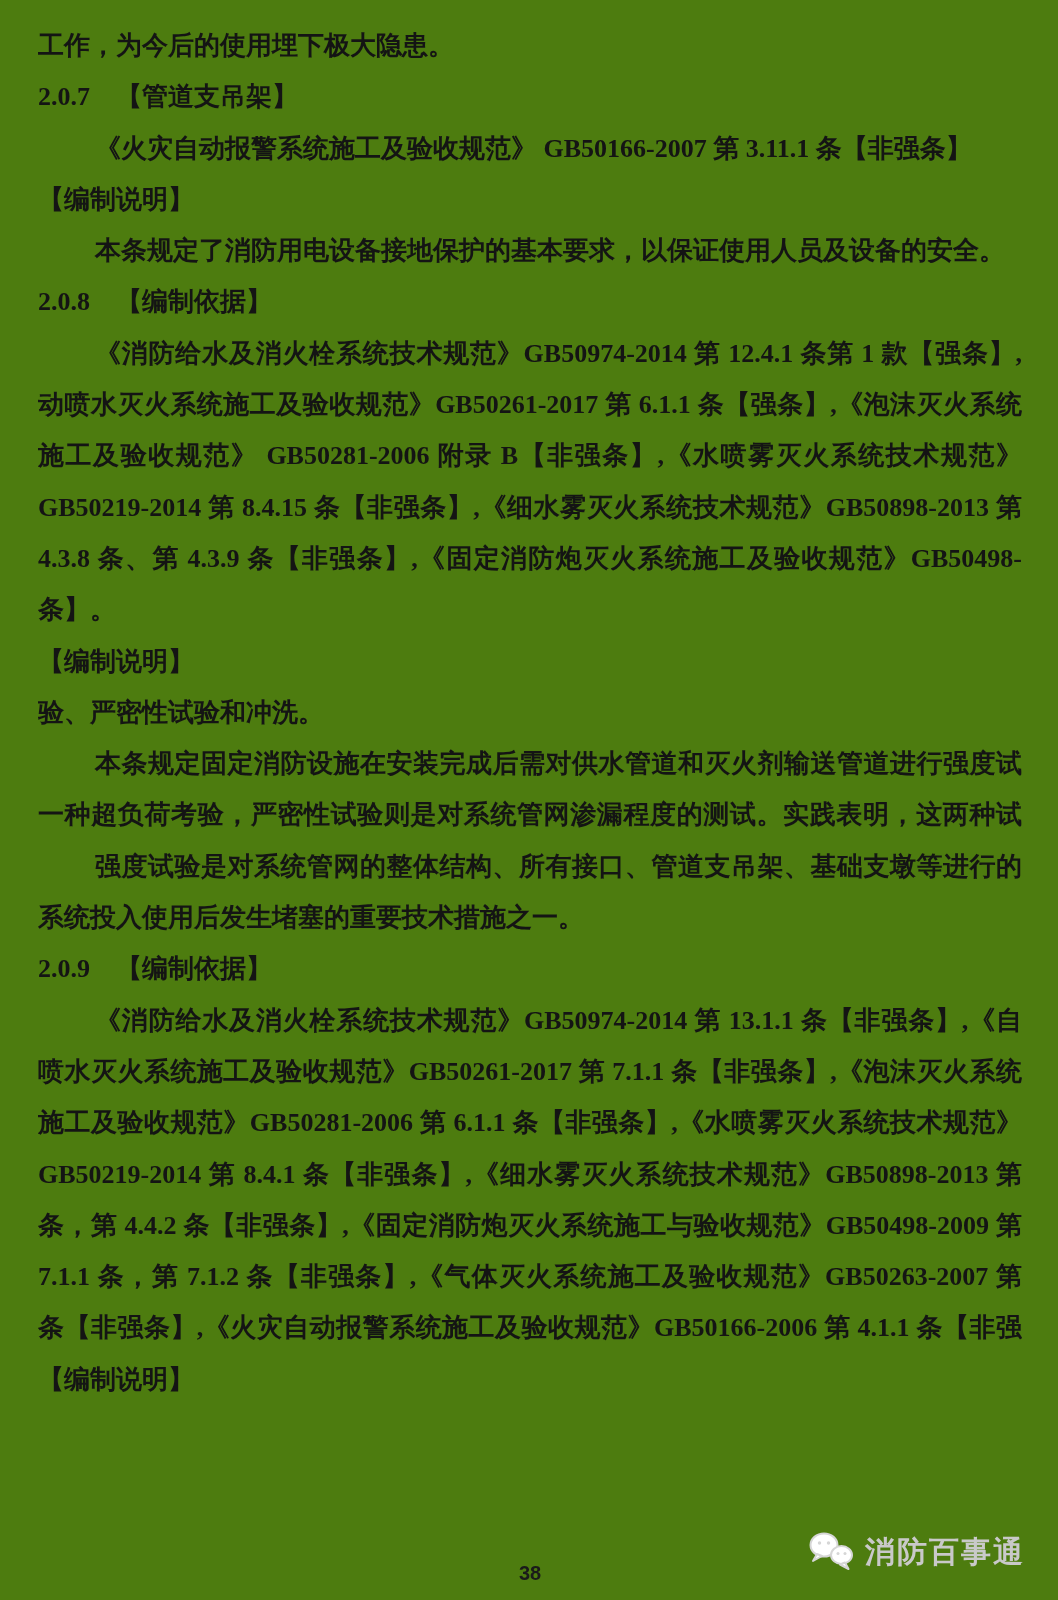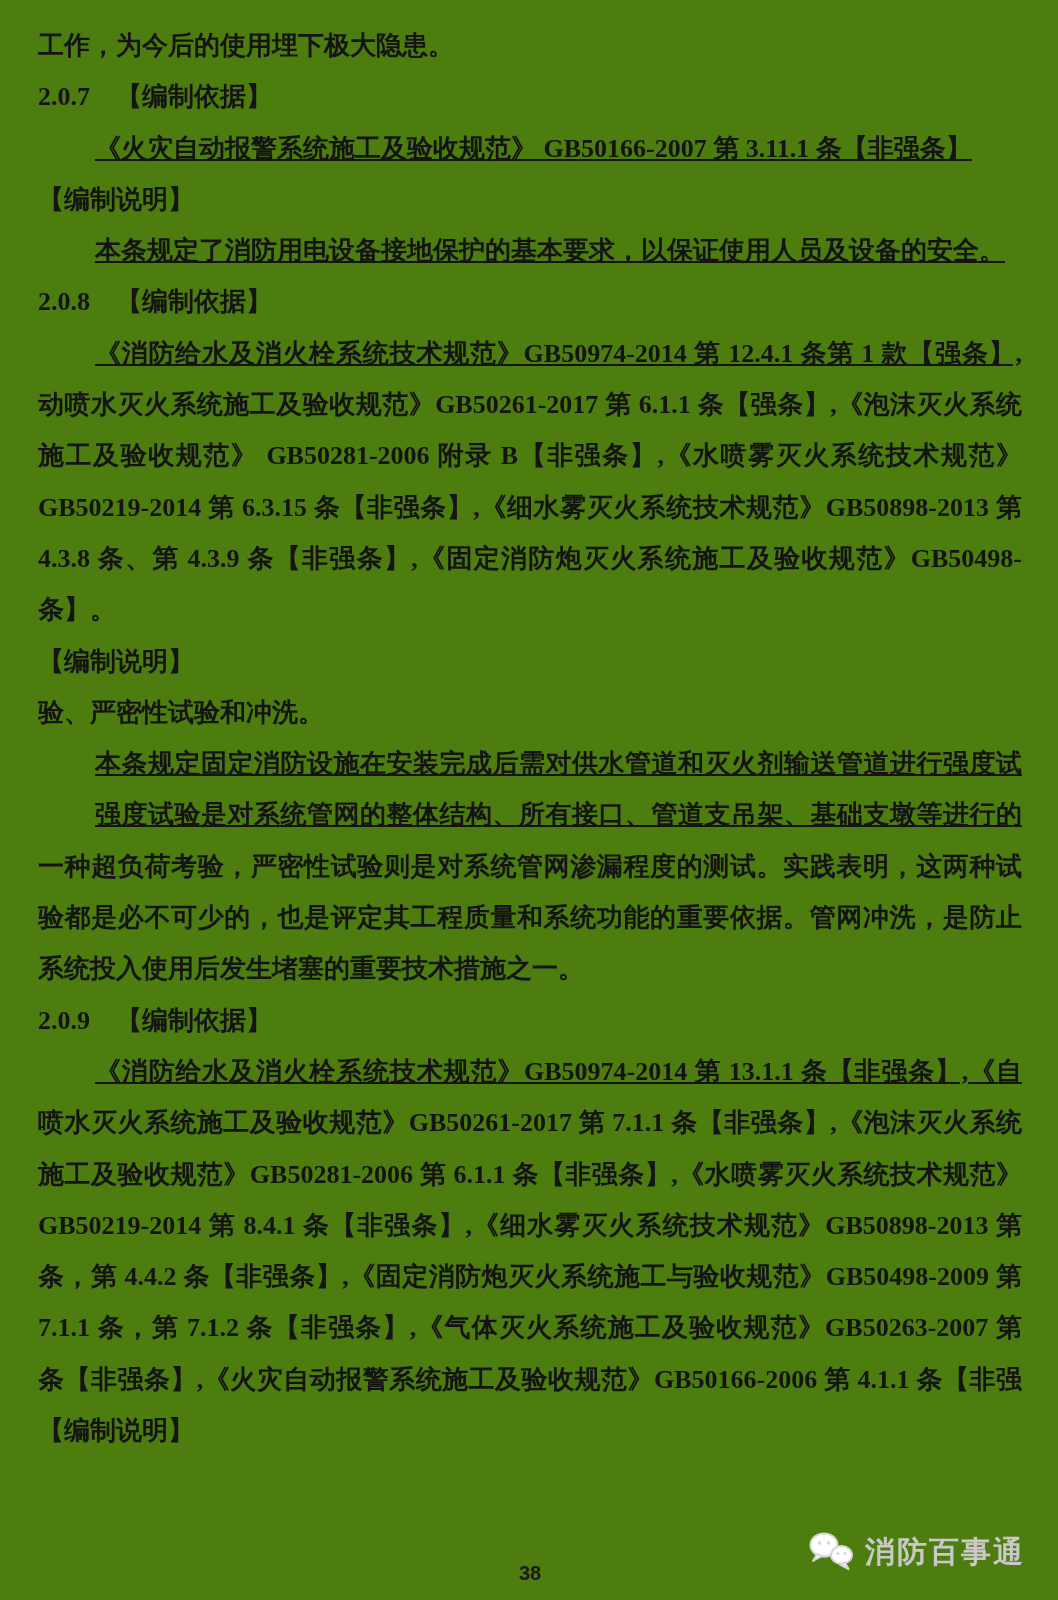--- a/index.html
+++ b/index.html
@@ -31,21 +31,20 @@
     white-space: nowrap;
     text-align: left;
   }
   .line.justify, .line.indent-justify {
     white-space: normal;
     text-align: justify;
     text-align-last: justify;
   }
   .line.indent, .line.indent-justify {
     text-indent: 57px;
-    text-decoration: underline;
   }
   .page-number {
     position: absolute;
     left: 38px;
     top: 1558px;
     width: 984px;
     text-align: center;
     font-family: "Liberation Sans", sans-serif;
     font-weight: 700;
     font-size: 20px;
@@ -71,37 +70,36 @@
     display: block;
   }
 </style>
 </head>
 <body>
 
 <div class="page">
 
   <div class="doc-body">
       <div class="line plain">工作，为今后的使用埋下极大隐患。</div>
-      <div class="line heading">2.0.7　【编制依据】</div>
+      <div class="line heading">2.0.7　【管道支吊架】</div>
       <div class="line indent">《火灾自动报警系统施工及验收规范》 GB50166-2007 第 3.11.1 条【非强条】</div>
       <div class="line heading">【编制说明】</div>
       <div class="line indent">本条规定了消防用电设备接地保护的基本要求，以保证使用人员及设备的安全。</div>
       <div class="line heading">2.0.8　【编制依据】</div>
       <div class="line indent-justify">《消防给水及消火栓系统技术规范》GB50974-2014 第 12.4.1 条第 1 款【强条】,《自</div>
       <div class="line justify">动喷水灭火系统施工及验收规范》GB50261-2017 第 6.1.1 条【强条】,《泡沫灭火系统</div>
       <div class="line justify">施工及验收规范》 GB50281-2006 附录 B【非强条】,《水喷雾灭火系统技术规范》</div>
-      <div class="line justify">GB50219-2014 第 6.3.15 条【非强条】,《细水雾灭火系统技术规范》GB50898-2013 第</div>
+      <div class="line justify">GB50219-2014 第 8.4.15 条【非强条】,《细水雾灭火系统技术规范》GB50898-2013 第</div>
       <div class="line justify">4.3.8 条、第 4.3.9 条【非强条】,《固定消防炮灭火系统施工及验收规范》GB50498-2009</div>
       <div class="line plain">条】。</div>
       <div class="line heading">【编制说明】</div>
       <div class="line plain">验、严密性试验和冲洗。</div>
       <div class="line indent-justify">本条规定固定消防设施在安装完成后需对供水管道和灭火剂输送管道进行强度试</div>
+      <div class="line justify">一种超负荷考验，严密性试验则是对系统管网渗漏程度的测试。实践表明，这两种试</div>
       <div class="line indent-justify">强度试验是对系统管网的整体结构、所有接口、管道支吊架、基础支墩等进行的</div>
-      <div class="line justify">一种超负荷考验，严密性试验则是对系统管网渗漏程度的测试。实践表明，这两种试</div>
-      <div class="line justify">验都是必不可少的，也是评定其工程质量和系统功能的重要依据。管网冲洗，是防止</div>
       <div class="line plain">系统投入使用后发生堵塞的重要技术措施之一。</div>
       <div class="line heading">2.0.9　【编制依据】</div>
       <div class="line indent-justify">《消防给水及消火栓系统技术规范》GB50974-2014 第 13.1.1 条【非强条】,《自动</div>
       <div class="line justify">喷水灭火系统施工及验收规范》GB50261-2017 第 7.1.1 条【非强条】,《泡沫灭火系统</div>
       <div class="line justify">施工及验收规范》GB50281-2006 第 6.1.1 条【非强条】,《水喷雾灭火系统技术规范》</div>
       <div class="line justify">GB50219-2014 第 8.4.1 条【非强条】,《细水雾灭火系统技术规范》GB50898-2013 第 4.4.1</div>
       <div class="line justify">条，第 4.4.2 条【非强条】,《固定消防炮灭火系统施工与验收规范》GB50498-2009 第</div>
       <div class="line justify">7.1.1 条，第 7.1.2 条【非强条】,《气体灭火系统施工及验收规范》GB50263-2007 第 6.1.1</div>
       <div class="line justify">条【非强条】,《火灾自动报警系统施工及验收规范》GB50166-2006 第 4.1.1 条【非强</div>
       <div class="line heading">【编制说明】</div>

